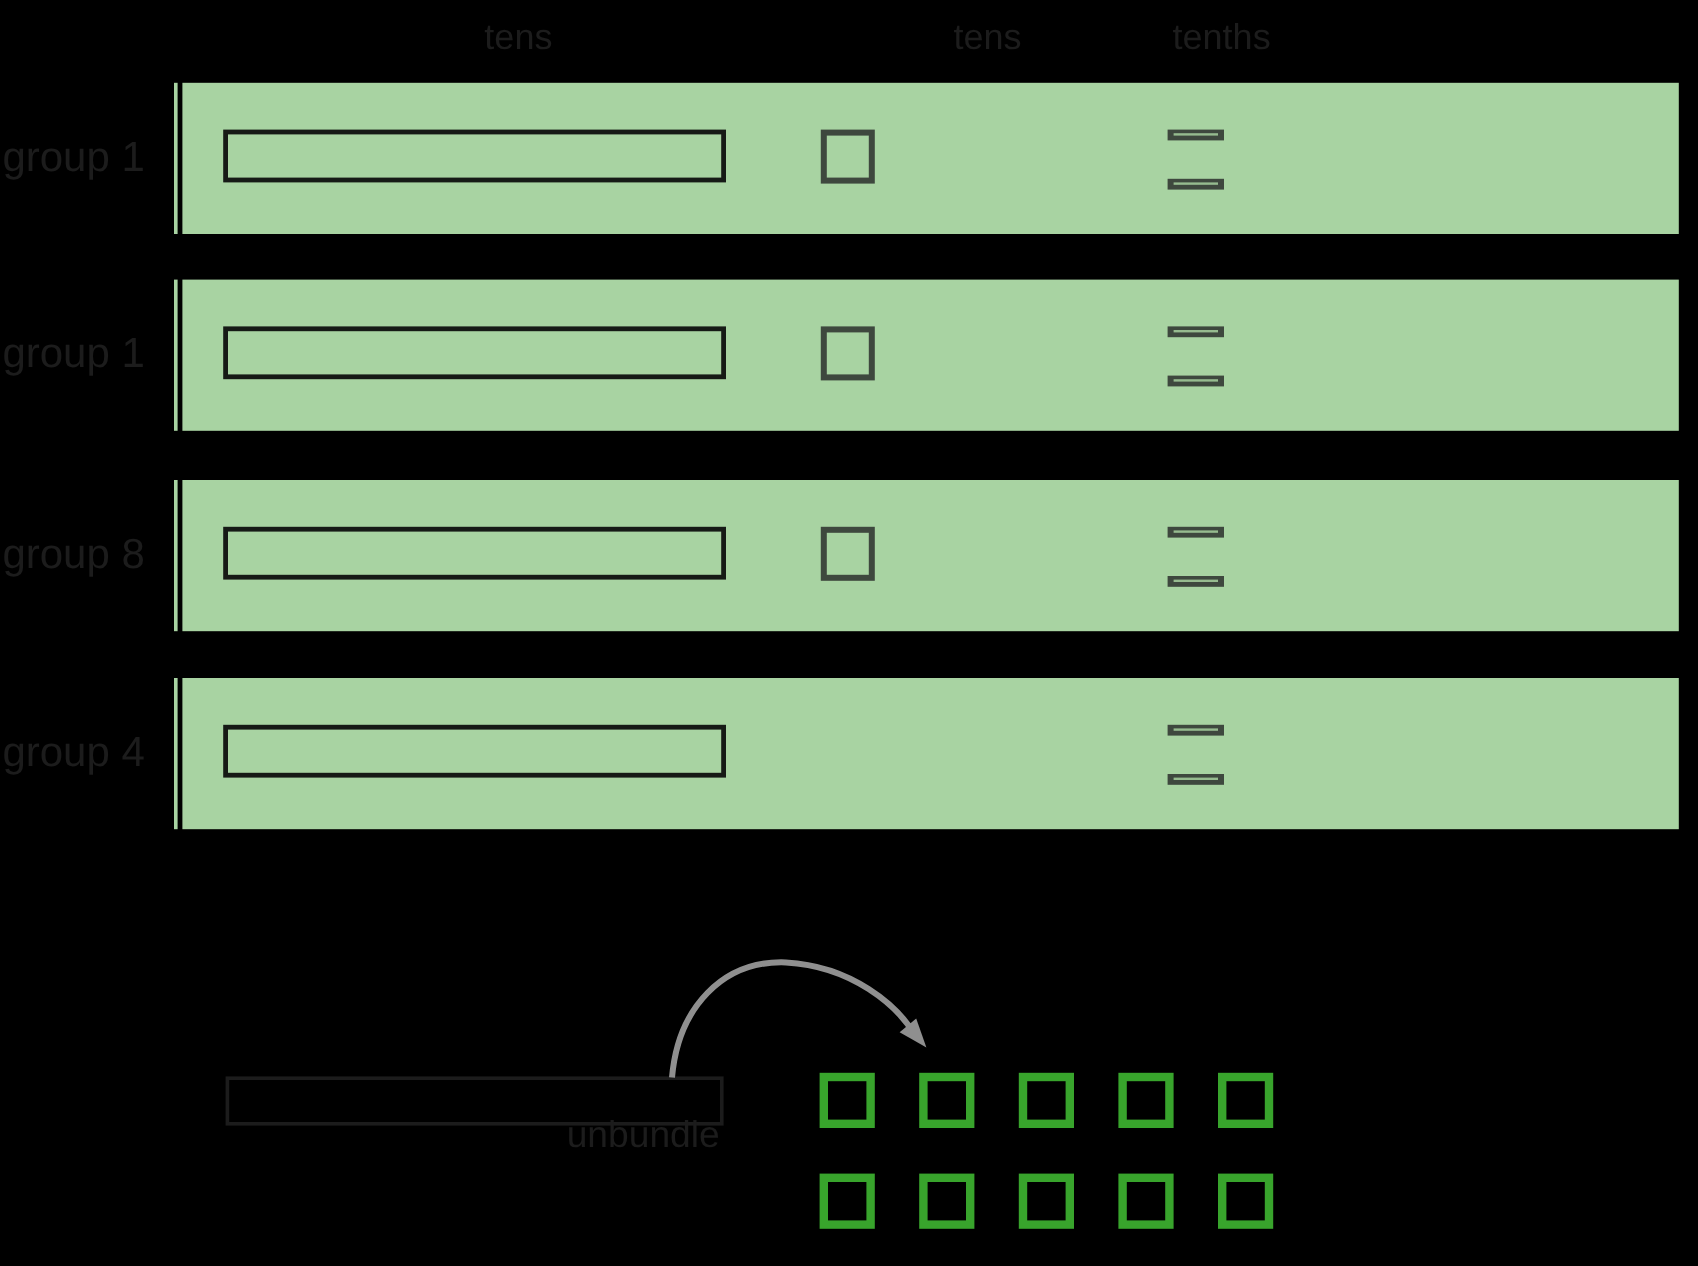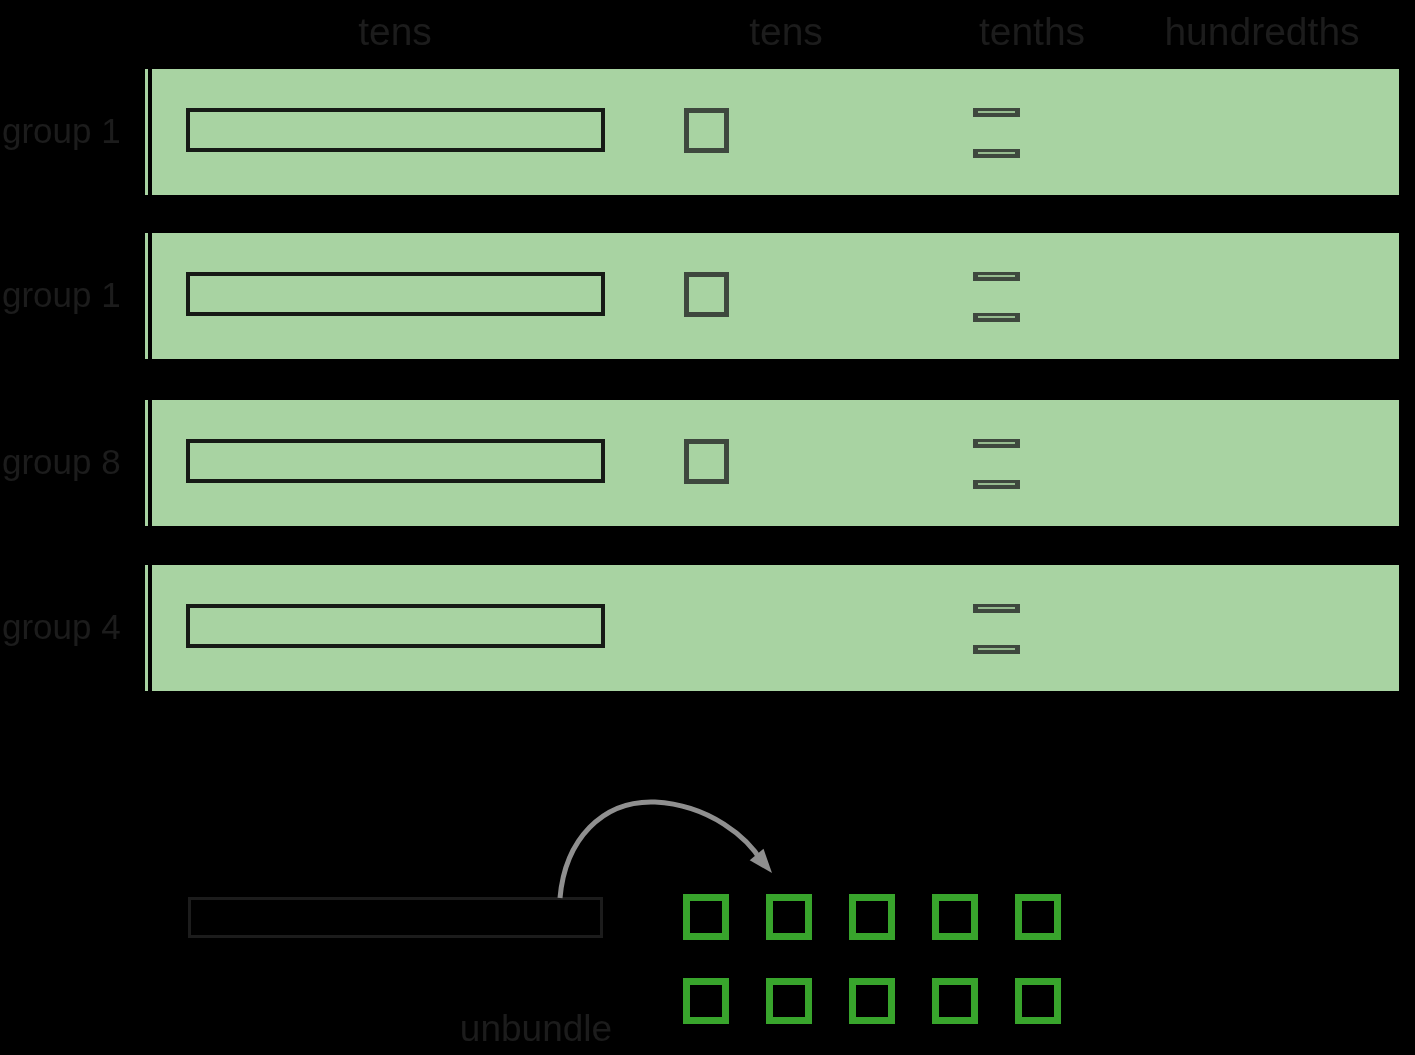--- a/index.html
+++ b/index.html
@@ -20,26 +20,27 @@
     position:relative;
     overflow:hidden;
   }
   .canvas{position:absolute;left:0;top:0;width:1415px;height:1055px;}
 
   
   .col-header{
     position:absolute;top:12px;
     transform:translateX(-50%);
     color:var(--text-color);
-    font-size:39px;line-height:40px;
+    font-size:30px;line-height:40px;
     white-space:nowrap;
+    margin-left:37px;
   }
   .col-header.tens{left:395px;}
   .col-header.ones{left:786px;}
-  .col-header.tenths{left:1032px;}
+  .col-header.tenths{left:981px;}
   .col-header.hundredths{left:1262px;}
 
   
   .group-row{position:absolute;left:0;width:1254px;height:126px;}
   .group-label{
     position:absolute;left:2px;top:50%;
     transform:translateY(-52%);
     color:var(--text-color);
     font-size:35px;line-height:40px;
     white-space:nowrap;
@@ -79,24 +80,24 @@
   }
 
   
   .unbundle-rod{
     position:absolute;left:188px;top:897px;
     width:415px;height:41px;
     border:3px solid var(--text-color);
     box-sizing:border-box;
   }
   .unbundle-label{
-    position:absolute;left:536px;top:1011px;
+    position:absolute;left:536px;top:928px;
     transform:translateX(-50%);
     color:var(--text-color);
-    font-size:37px;line-height:36px;
+    font-size:31px;line-height:36px;
     white-space:nowrap;
   }
   .arrow{position:absolute;left:540px;top:778px;width:250px;height:130px;}
   .arrow path{stroke:var(--arrow-gray);stroke-width:5;fill:none;stroke-linecap:butt;}
   .arrow polygon{fill:var(--arrow-gray);}
 
   .ones-grid{
     position:absolute;left:683px;top:894px;
     display:grid;
     grid-template-columns:repeat(5,46px);
@@ -110,21 +111,20 @@
   }
 </style>
 </head>
 <body>
 
 <div class="canvas">
 
   <div class="col-header tens">tens</div>
   <div class="col-header ones">tens</div>
   <div class="col-header tenths">tenths</div>
-  <div class="col-header hundredths">hundredths</div>
 
   <div id="groups">
       <div class="group-row" style="top: 69px;">
         <div class="group-label">group 1</div>
         <div class="band-edge-line"></div>
         <div class="band">
           <div class="ten-rod"></div>
           <div class="one-square"></div>
           <div class="tenth-bar b0">
             <div class="slit"></div>

